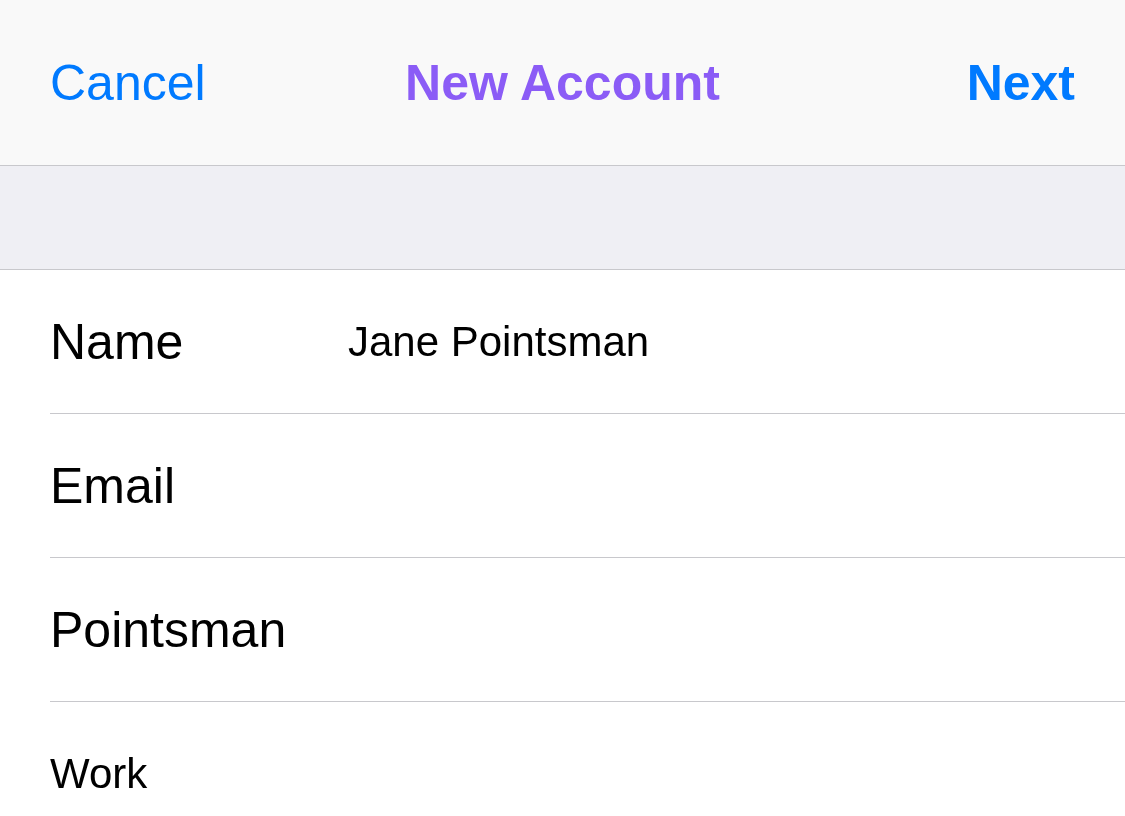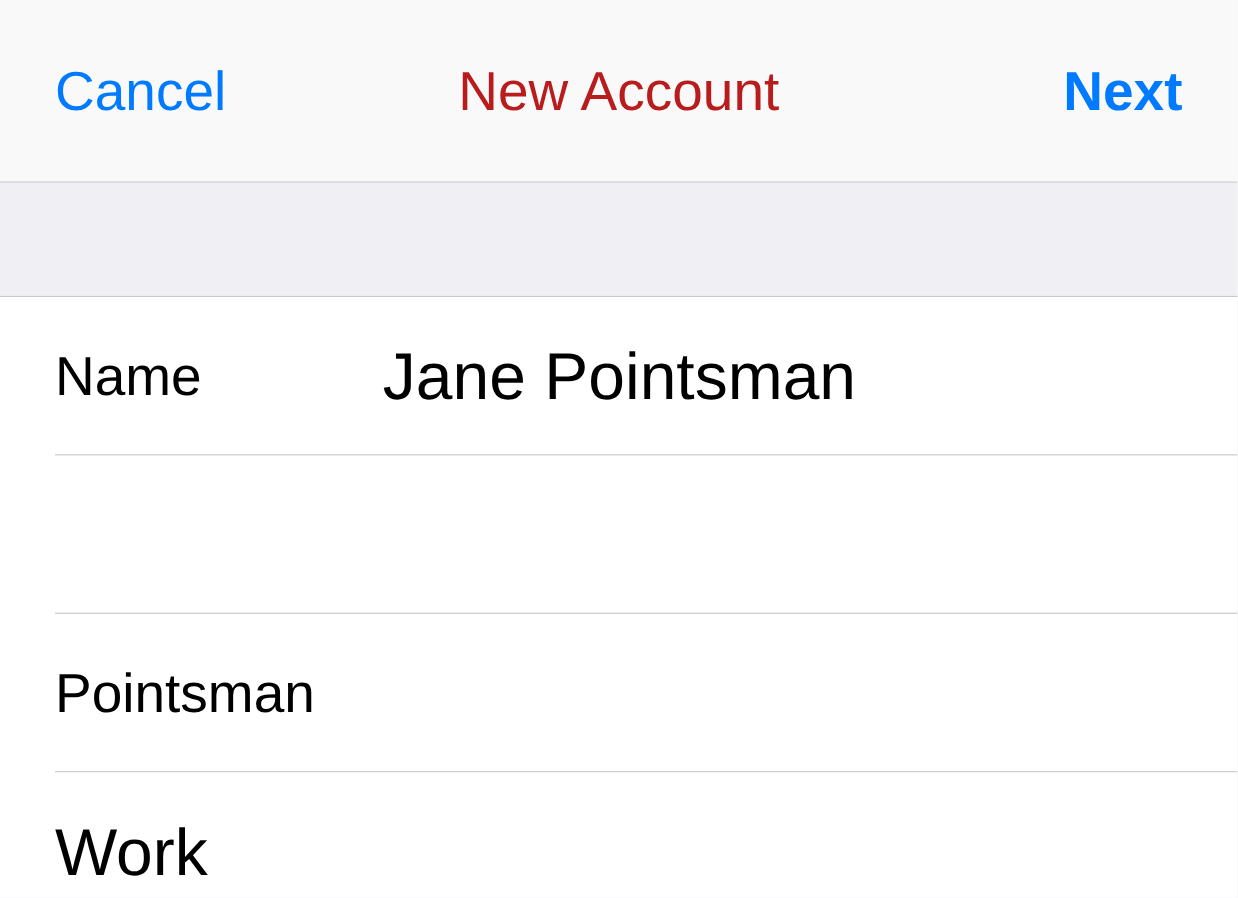--- a/index.html
+++ b/index.html
@@ -31,22 +31,22 @@
       background: none;
       border: none;
       font-family: inherit;
       padding: 0;
     }
     .nav-next {
       font-weight: 600;
     }
     .nav-title {
       font-size: 50px;
-      font-weight: 400;
-      color: #b91c1c;
+      font-weight: 700;
+      color: #8b5cf6;
       position: absolute;
       left: 50%;
       transform: translateX(-50%);
       white-space: nowrap;
       text-align: center;
     }
     .spacer {
       height: 104px;
       background: #efeff4;
       border-bottom: 1px solid #c8c8cc;
@@ -70,21 +70,21 @@
       height: 1px;
       background: #c8c8cc;
     }
     .form-label {
       font-size: 50px;
       color: #000;
       width: 298px;
       flex-shrink: 0;
     }
     .form-input {
-      font-size: 60px;
+      font-size: 42px;
       color: #000;
       border: none;
       outline: none;
       background: none;
       font-family: inherit;
       flex: 1;
     }
     .form-input::placeholder {
       color: #c7c7cd;
     }
@@ -99,20 +99,21 @@
 </div>
 
 <div class="spacer"></div>
 
 <div class="form">
   <div class="form-row">
     <div class="form-label">Name</div>
     <input class="form-input" type="text" value="Jane Pointsman" style="">
   </div>
   <div class="form-row">
+    <div class="form-label">Email</div>
   </div>
   <div class="form-row">
     <div class="form-label">Pointsman</div>
     <input class="form-input" type="password" value="" style="">
   </div>
   <div class="form-row">
     <input class="form-input" type="text" value="Work" style="">
   </div>
 </div>
 

